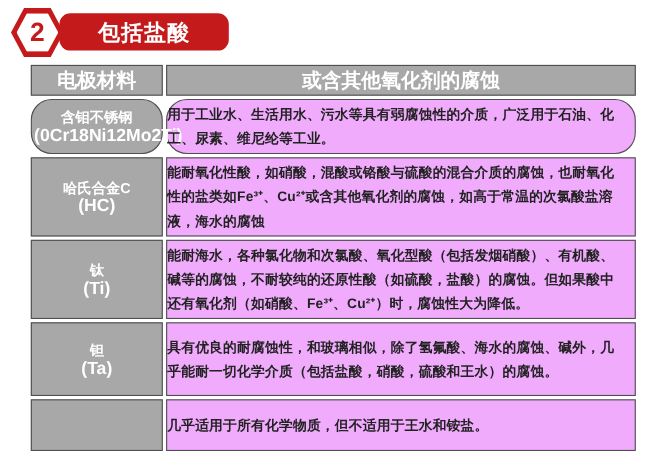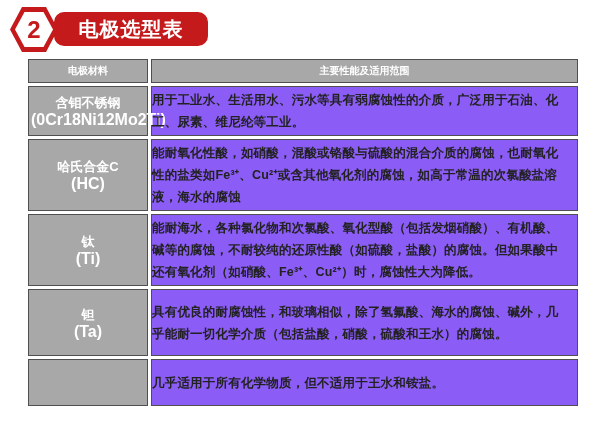--- a/index.html
+++ b/index.html
@@ -31,66 +31,66 @@
     z-index:1;
   }
   
   table{
     position:absolute;left:25px;top:56px;width:556px;
     border-collapse:separate;border-spacing:3px;
     table-layout:fixed;
   }
   th,td{border:1.5px solid var(--border);box-sizing:border-box;}
   th{
-    background:var(--gray);color:#ffffff;font-size:10px;font-weight:bold;
+    background:var(--gray);color:#ffffff;font-size:18px;font-weight:bold;
     height:24px;text-align:center;padding:1px 2px;
   }
   col.c1{width:120px;}
   td.mat{
     background:var(--gray);color:#ffffff;text-align:center;vertical-align:middle;
     font-size:13px;font-weight:bold;padding:2px;line-height:17px;
   }
   td.mat .mat-sub{font-size:16px;font-weight:bold;}
   td.mat .mat-sub:empty{display:none;}
   td.desc{
-    background:#8b5cf6;color:#222222;font-size:12.5px;font-weight:bold;
+    background:#f0abfc;color:#222222;font-size:12.5px;font-weight:bold;
     line-height:22px;padding:2px 6px 2px 0;vertical-align:middle;
     text-align:left;letter-spacing:0.2px;
   }
-  tbody tr:nth-child(1) td{height:50px;}
+  tbody tr:nth-child(1) td{height:50px;border-radius:19px;}
   tbody tr:nth-child(2) td{height:40px;}
   tbody tr:nth-child(3) td{height:62px;}
   tbody tr:nth-child(4) td{height:67px;}
   tbody tr:nth-child(5) td{height:47px;}
   tbody tr:nth-child(6) td{height:18px;}
   tbody tr:nth-child(7) td{height:18px;}
 </style>
 </head>
 <body>
 
 <div class="hdr">
   <div class="hex">
     <div class="hex-inner">
       <span>2</span>
     </div>
   </div>
   <div class="banner">
-    <span>电极选型表</span>
+    <span>包括盐酸</span>
   </div>
 </div>
 
 <table>
   <colgroup>
       <col class="c1">
       <col class="c2">
     </colgroup>
   <thead>
     <tr>
       <th>电极材料</th>
-      <th>主要性能及适用范围</th>
+      <th>或含其他氧化剂的腐蚀</th>
     </tr>
   </thead>
   <tbody id="tbody">
   <tr>
     <td class="mat">
       <div class="mat-name">含钼不锈钢</div>
       <div class="mat-sub">(0Cr18Ni12Mo2Ti)</div>
     </td>
     <td class="desc">用于工业水、生活用水、污水等具有弱腐蚀性的介质，广泛用于石油、化工、尿素、维尼纶等工业。</td>
   </tr>

